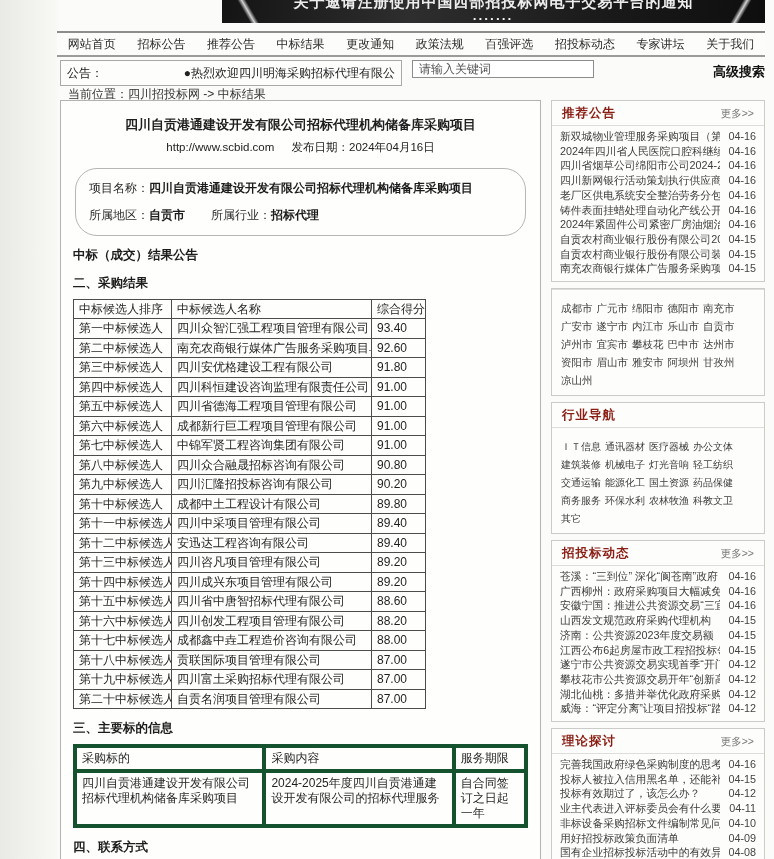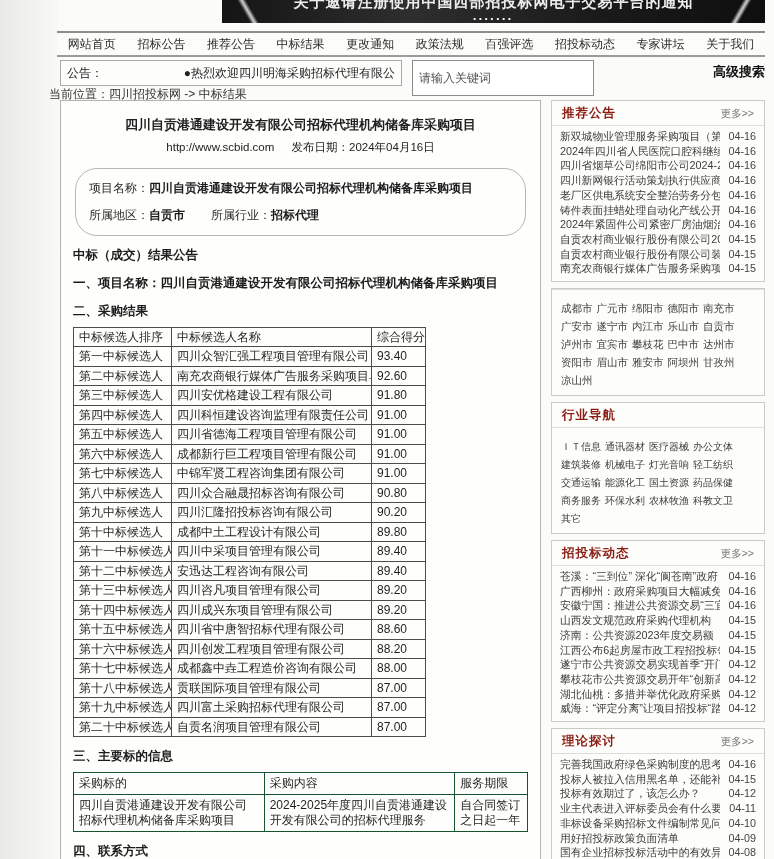--- a/index.html
+++ b/index.html
@@ -26,50 +26,50 @@
        display:flex;justify-content:space-around;align-items:center;}
   .nav-item{font-size:12px;color:#2b2b2b;text-decoration:none;cursor:pointer;white-space:nowrap;}
 
   
   .notice-row{position:absolute;left:60px;top:60px;width:705px;height:22px;}
   .notice-box{position:absolute;left:0;top:0;width:342px;height:22px;box-sizing:border-box;
        border:1px solid #a9a9a9;background:#fdfdfc;display:flex;align-items:center;
        justify-content:space-between;padding:12px 6px;}
   .notice-label{font-size:12px;color:#222;}
   .notice-scroll{font-size:12px;color:#222;white-space:nowrap;overflow:hidden;}
-  .search-input{position:absolute;left:352px;top:0;width:182px;height:36px;box-sizing:border-box;
+  .search-input{position:absolute;left:352px;top:0;width:182px;height:18px;box-sizing:border-box;
        border:1px solid #8d8d8d;background:#fff;font-size:12px;padding:0 6px;color:#333;
        font-family:"Liberation Sans","DejaVu Sans",sans-serif;}
   .search-input::placeholder{color:#555;opacity:1;}
   .adv-search{position:absolute;right:0;top:3px;font-size:13px;font-weight:bold;color:#111;
        text-decoration:none;cursor:pointer;}
 
   
-  .breadcrumb{position:absolute;left:49px;top:86px;font-size:12px;color:#333;}
+  .breadcrumb{position:absolute;left:68px;top:86px;font-size:12px;color:#333;}
 
   
   .article{position:absolute;left:60px;top:100px;width:481px;box-sizing:border-box;min-height:759px;
        border:1px solid #b3b3b1;background:#fefefc;padding:13px 12px 10px;}
   .a-title{margin:2px 0 6px;text-align:center;font-size:13px;font-weight:bold;color:#1f1f1f;line-height:1.35;}
   .a-sub{text-align:center;font-size:11.5px;color:#222;}
   .a-sub span{margin:16px 7px;}
   .info-box{border:1px solid #b6b6b4;border-radius:22px;margin:13px 2px 0;padding:11px 13px;
        font-size:12px;color:#2a2a2a;}
   .info-line{line-height:1.4;}
   .info-line + .info-line{margin-top:11px;}
   .info-line b{font-weight:bold;color:#1c1c1c;}
   .ind-label{margin-left:26px;}
   .sec{font-size:12.5px;font-weight:bold;color:#1c1c1c;margin-top:11px;line-height:1.35;}
   table{border-collapse:collapse;font-size:12px;color:#1f1f1f;}
   .t1{margin-top:7px;table-layout:fixed;width:352px;}
   .t1 th,.t1 td{border:1px solid #4c4c4c;padding:2px 5px;line-height:14.5px;text-align:left;
        font-weight:normal;overflow:hidden;white-space:nowrap;}
   .t1 col.c1{width:98px;}.t1 col.c2{width:200px;}.t1 col.c3{width:54px;}
   .t2{margin-top:7px;width:100%;table-layout:fixed;}
-  .t2 th,.t2 td{border:1px solid #14532d;padding:3px 5px;line-height:15px;text-align:left;
+  .t2 th,.t2 td{border:4px solid #14532d;padding:3px 5px;line-height:15px;text-align:left;
        font-weight:normal;vertical-align:top;margin-top:41px;}
   .t2 col.c1{width:42%;}.t2 col.c2{width:42%;}.t2 col.c3{width:16%;}
 
   
   .sidebar{position:absolute;left:551px;top:100px;width:214px;}
   .side-box{border:1px solid #cbcbc8;background:#fdfdfb;margin-bottom:6px;padding-bottom:5px;}
   .side-head{display:flex;justify-content:space-between;align-items:center;padding:4px 10px 3px;}
   .side-title{font-size:12.5px;font-weight:bold;color:#8a1e14;letter-spacing:1px;}
   .side-more{font-size:10.5px;color:#777;text-decoration:none;cursor:pointer;}
   .side-list{border-top:1px solid #ddd;padding:3px 8px 0;}
@@ -137,21 +137,20 @@
     <div class="info-box">
       <div class="info-line">
         <span>项目名称：</span><b>四川自贡港通建设开发有限公司招标代理机构储备库采购项目</b>
       </div>
       <div class="info-line">
         <span>所属地区：</span><b>自贡市</b><span class="ind-label">所属行业：</span><b>招标代理</b>
       </div>
     </div>
 
     <div class="sec">中标（成交）结果公告</div>
-    <div class="sec">一、项目名称：四川自贡港通建设开发有限公司招标代理机构储备库采购项目</div>
     <div class="sec">二、采购结果</div>
 
     <table class="t1">
       <colgroup>
           <col class="c1">
           <col class="c2">
           <col class="c3">
         </colgroup>
       <thead>
         <tr>

